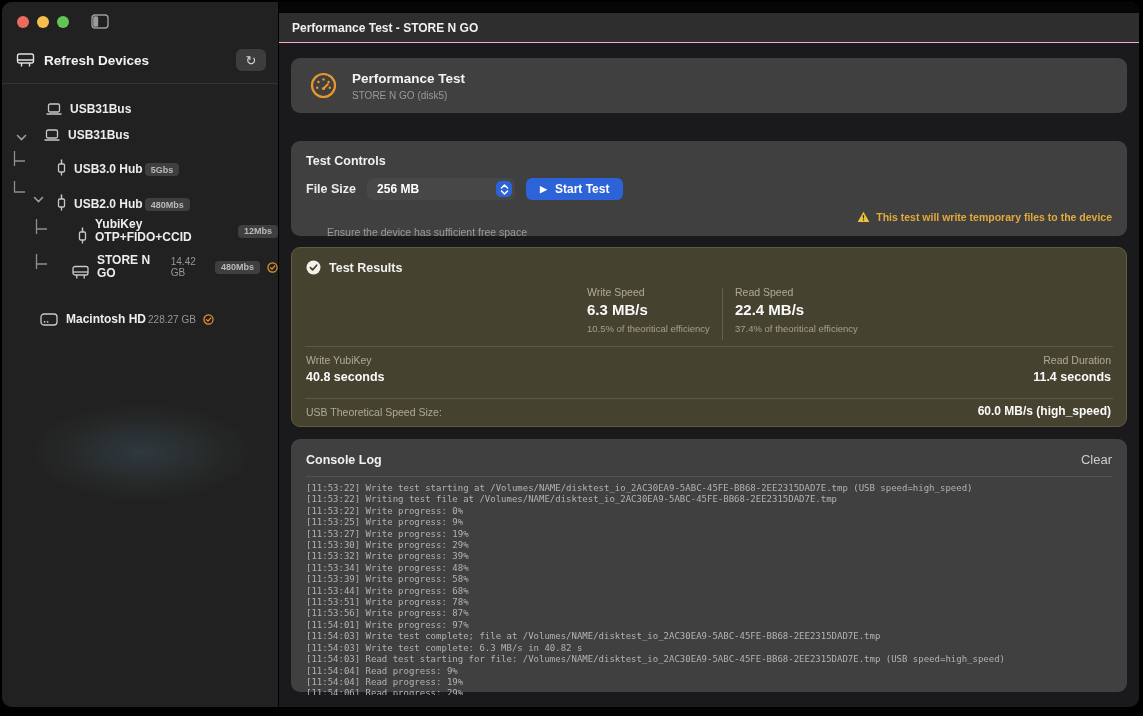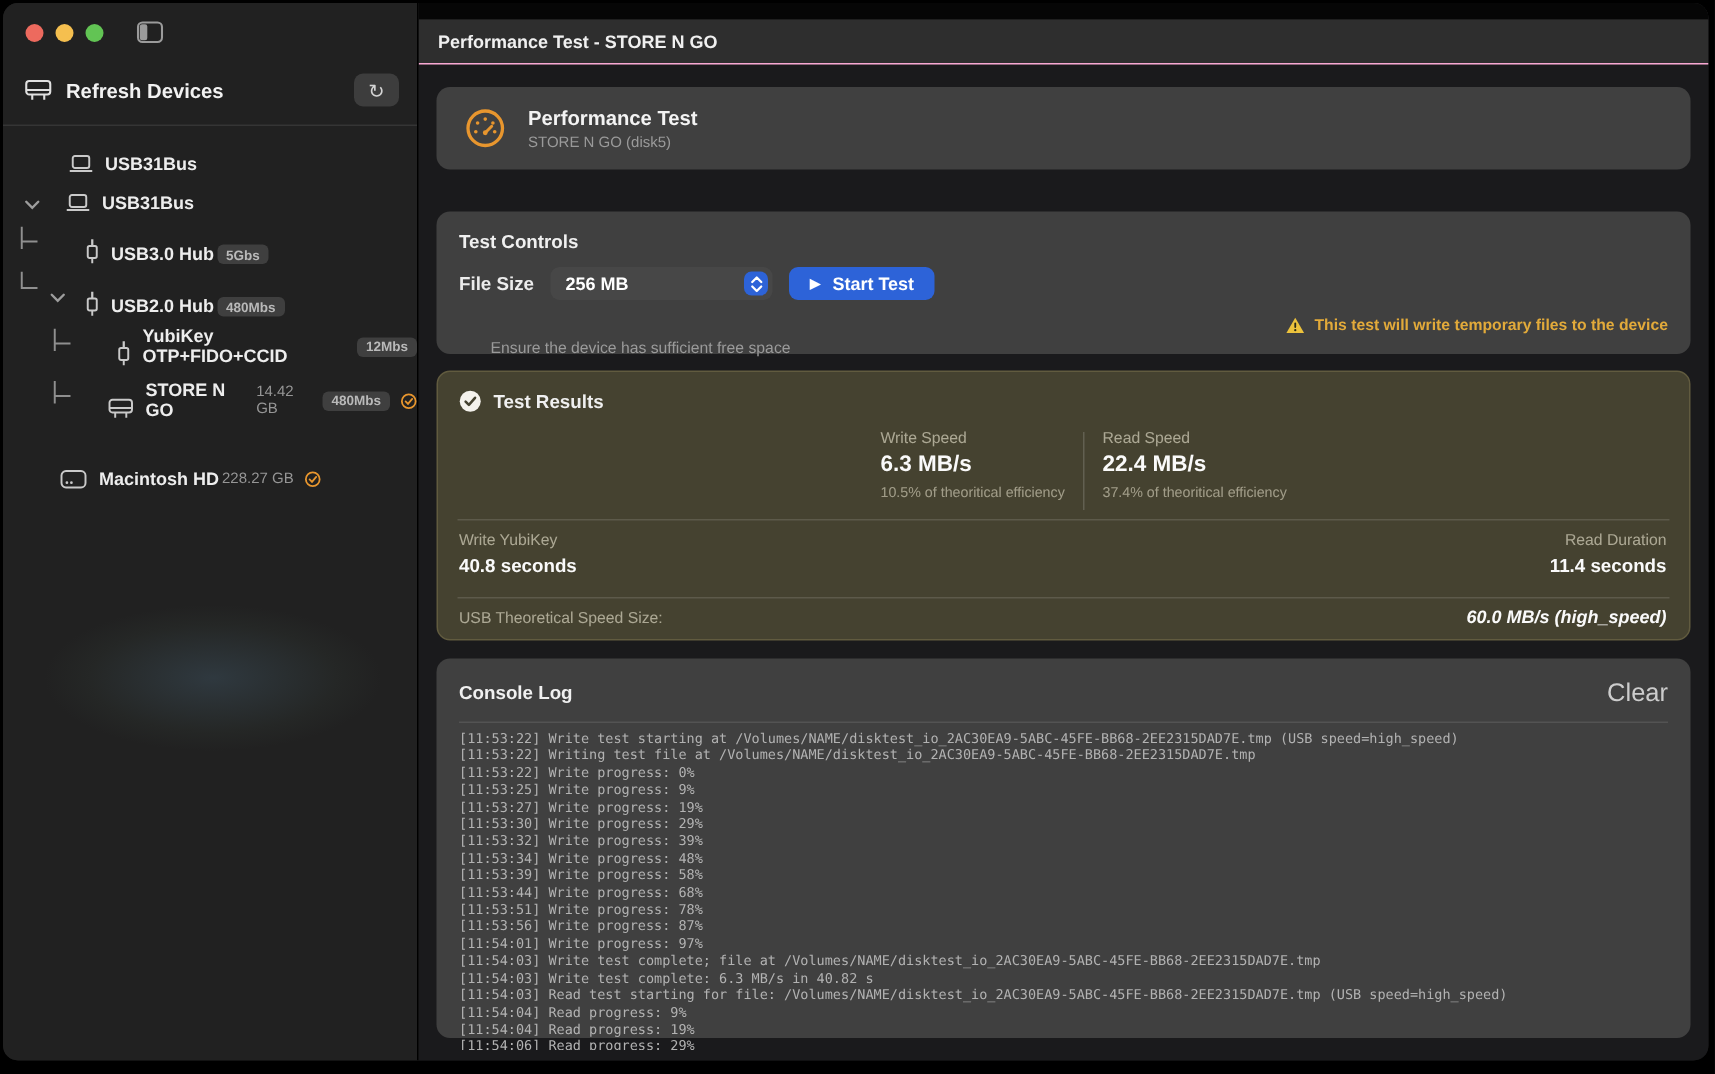--- a/index.html
+++ b/index.html
@@ -70,25 +70,25 @@
   .res-value { font-size:15px; font-weight:700; color:#fafafa; margin-top:3px; }
   .res-eff { font-size:9.5px; color:rgba(236,231,210,0.55); margin-top:5px; }
   .speed-col-write { position:absolute; left:295px; top:38px; }
   .speed-col-read { position:absolute; left:443px; top:38px; }
   .vdiv { position:absolute; left:430px; top:40px; height:52px; width:1px; background:rgba(255,255,255,0.16); }
   .hdiv { position:absolute; left:13px; right:13px; height:1px; background:rgba(255,255,255,0.13); }
   .dur-val { font-size:12.5px; font-weight:700; color:#fafafa; margin-top:4px; }
   .dur-left { position:absolute; left:14px; top:106px; }
   .dur-right { position:absolute; right:15px; top:106px; text-align:right; }
   .limit-label { position:absolute; left:14px; top:158px; font-size:10.5px; color:rgba(236,231,210,0.62); }
-  .limit-value { position:absolute; right:15px; top:156px; font-size:12px; font-weight:700; color:#fafafa;font-style:italic; }
+  .limit-value { position:absolute; right:15px; top:156px; font-size:12px; font-weight:700; color:#fafafa; }
 
   .console-card { height:253px; padding:13px 15px 0; }
   .console-header { display:flex; align-items:center; justify-content:space-between; }
-  .clear-btn { font-size:17px; color:#cccccc; cursor:pointer; }
+  .clear-btn { font-size:13px; color:#cccccc; cursor:pointer; }
   .console-divider { margin-top:9px; height:1px; background:rgba(255,255,255,0.10); }
   .log { margin-top:6px; font-family:"DejaVu Sans Mono", monospace; font-size:9px; line-height:11.4px;
      color:#b2b2b2; height:212px; overflow:hidden; white-space:pre; }
 </style>
 </head>
 <body>
 
 <div class="window">
 
   <div class="sidebar">

